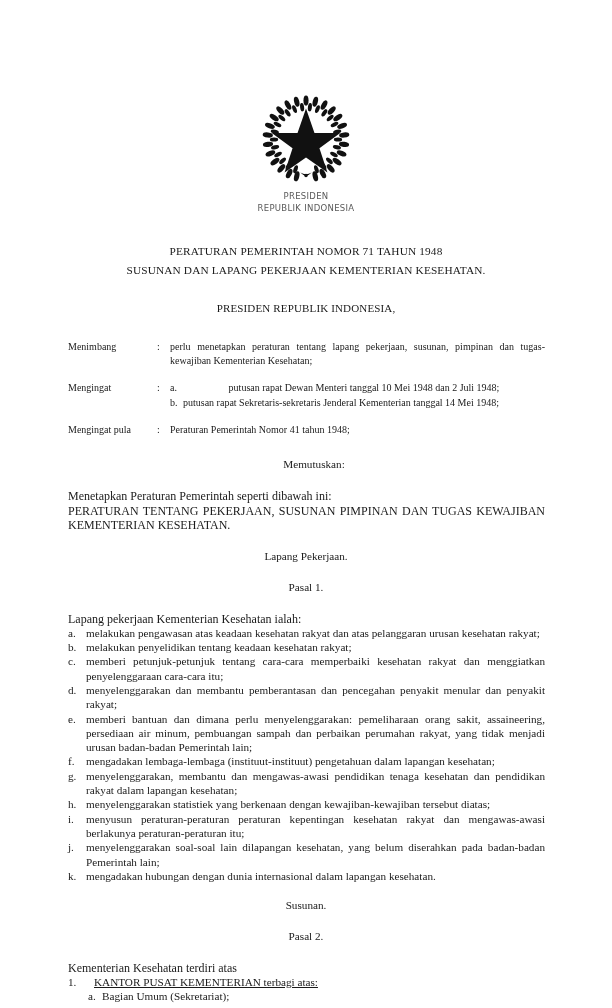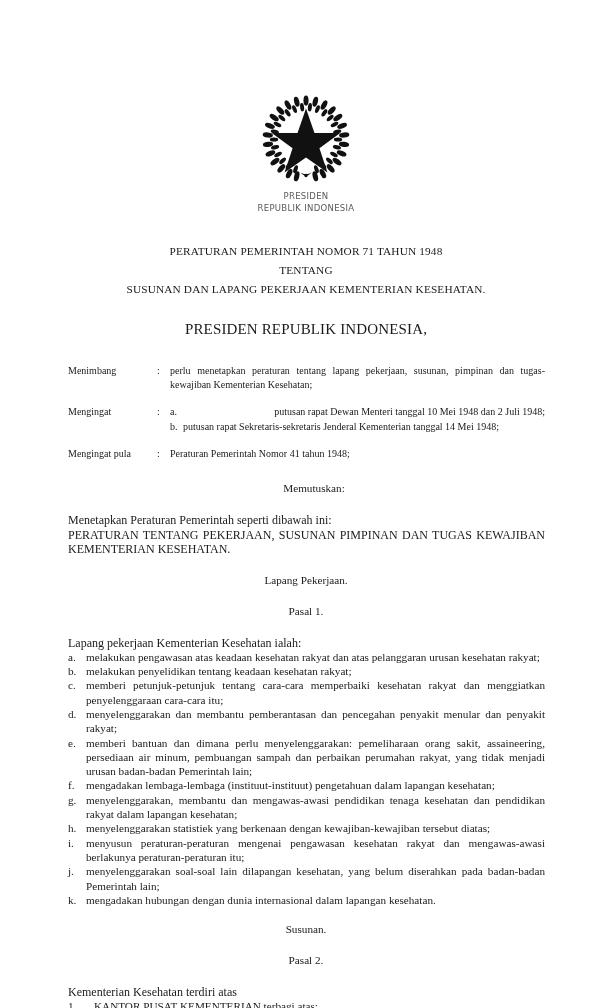--- a/index.html
+++ b/index.html
@@ -54,21 +54,21 @@
     text-align: center;
     margin-top: 28px;
   }
   .doc-title-line {
     font-size: 11.3px;
     line-height: 19px;
     letter-spacing: 0.15px;
   }
   .authority-line {
     text-align: center;
-    font-size: 15px;
+    font-size: 11px;
     margin-top: 22px;
     letter-spacing: 0.15px;
   }
 
   
   .considerans {
     margin: 26px 0 0 0;
     padding: 0 67px 0 68px;
   }
   .cons-row {
@@ -99,21 +99,21 @@
   }
   .sub-marker {
     flex: 0 0 13px;
     width: 13px;
   }
   .sub-text {
     flex: 1 1 auto;
     text-align: justify;
     text-justify: inter-word;
   }
-  .sub-text.last-short { text-align: right; }
+  .sub-text.last-short { text-align: center; }
 
   
   .center-head {
     text-align: center;
     font-size: 11.2px;
     line-height: 14.2px;
   }
   .m-t-20 { margin-top: 20px; padding-left: 16px; }
   .m-t-18 { margin-top: 18px; }
   .m-t-17 { margin-top: 17px; }
@@ -266,21 +266,20 @@
       </g>
     </svg>
     <div class="emblem-caption">
       <div>PRESIDEN</div>
       <div>REPUBLIK INDONESIA</div>
     </div>
   </div>
 
   <div class="doc-title-block">
     <div class="doc-title-line">PERATURAN PEMERINTAH NOMOR 71 TAHUN 1948</div>
-    <div class="doc-title-line">TENTANG</div>
     <div class="doc-title-line">SUSUNAN DAN LAPANG PEKERJAAN KEMENTERIAN KESEHATAN.</div>
   </div>
   <div class="authority-line">PRESIDEN REPUBLIK INDONESIA,</div>
 
   <div class="considerans">
 
     <div class="cons-row">
       <div class="cons-label">Menimbang</div>
       <div class="cons-colon">:</div>
       <div class="cons-body">perlu menetapkan peraturan tentang lapang pekerjaan, susunan, pimpinan dan tugas-kewajiban Kementerian Kesehatan;</div>
@@ -350,21 +349,21 @@
       <li class="letter-item">
         <span class="letter-marker">g.</span>
         <span class="letter-text">menyelenggarakan, membantu dan mengawas-awasi pendidikan tenaga kesehatan dan pendidikan rakyat dalam lapangan kesehatan;</span>
       </li>
       <li class="letter-item">
         <span class="letter-marker">h.</span>
         <span class="letter-text nojust">menyelenggarakan statistiek yang berkenaan dengan kewajiban-kewajiban tersebut diatas;</span>
       </li>
       <li class="letter-item">
         <span class="letter-marker">i.</span>
-        <span class="letter-text">menyusun peraturan-peraturan mengenai pengawasan kesehatan rakyat dan mengawas-awasi berlakunya peraturan-peraturan itu;</span>
+        <span class="letter-text">menyusun peraturan-peraturan peraturan kepentingan kesehatan rakyat dan mengawas-awasi berlakunya peraturan-peraturan itu;</span>
       </li>
       <li class="letter-item">
         <span class="letter-marker">j.</span>
         <span class="letter-text">menyelenggarakan soal-soal lain dilapangan kesehatan, yang belum diserahkan pada badan-badan Pemerintah lain;</span>
       </li>
       <li class="letter-item">
         <span class="letter-marker">k.</span>
         <span class="letter-text nojust">mengadakan hubungan dengan dunia internasional dalam lapangan kesehatan.</span>
       </li>
     </ul>

